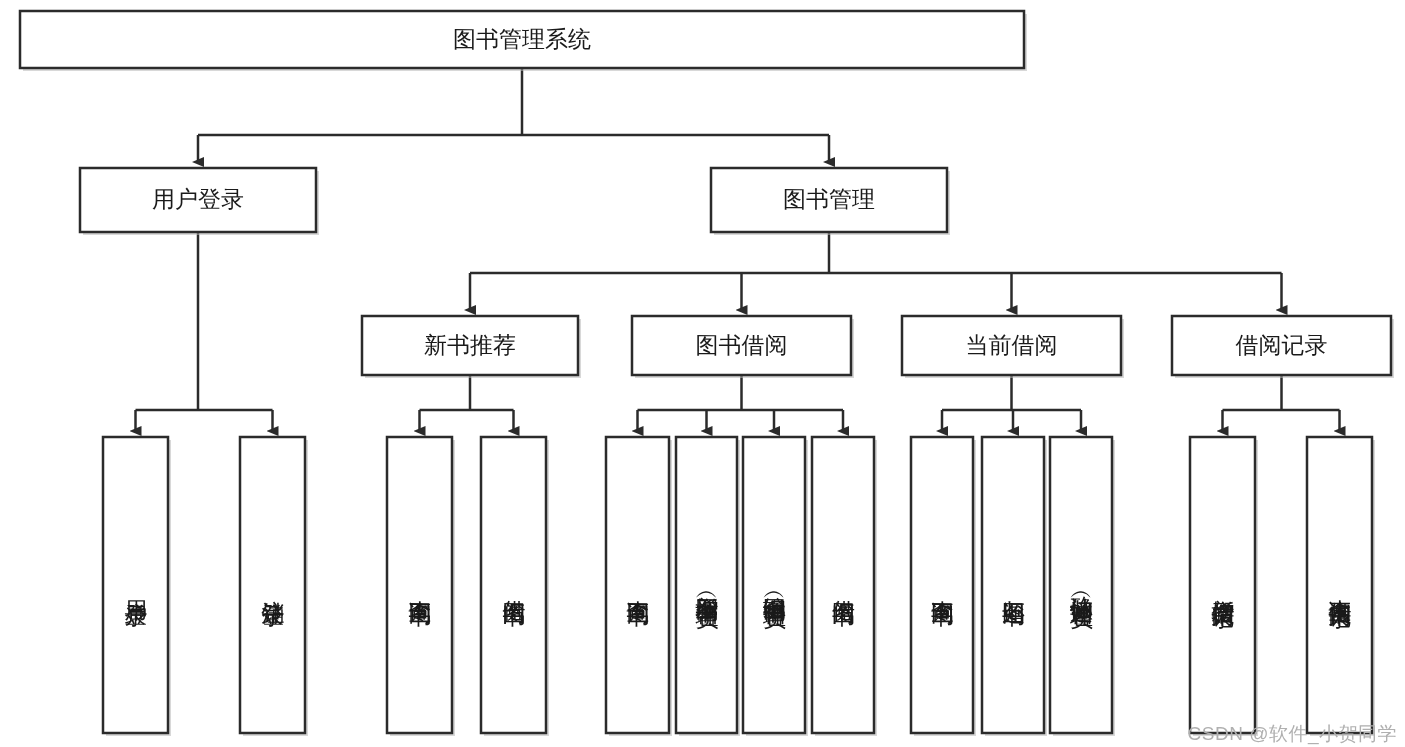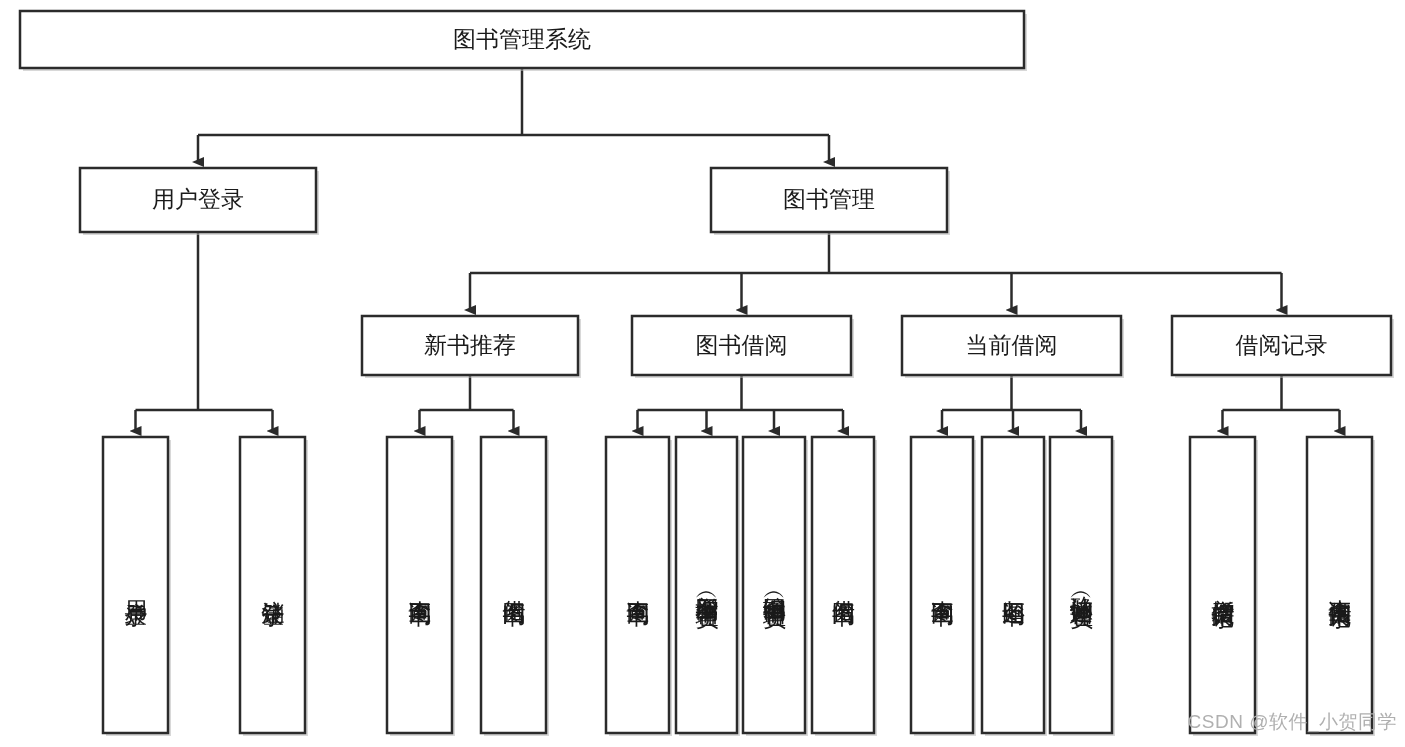--- a/index.html
+++ b/index.html
@@ -65,21 +65,21 @@
     font-size: 23px;
     line-height: 1.12;
     color: #1a1a1a;
     letter-spacing: 1.5px;
     text-align: center;
     white-space: nowrap;
   }
   .watermark {
     position: absolute;
     right: 8px;
-    bottom: 12px;
+    bottom: 0;
     font-family: "Liberation Sans", "DejaVu Sans", sans-serif;
     font-size: 19px;
     color: #b0b0b0;
     letter-spacing: 0.5px;
     white-space: nowrap;
   }
 </style>
 </head>
 <body>
 

